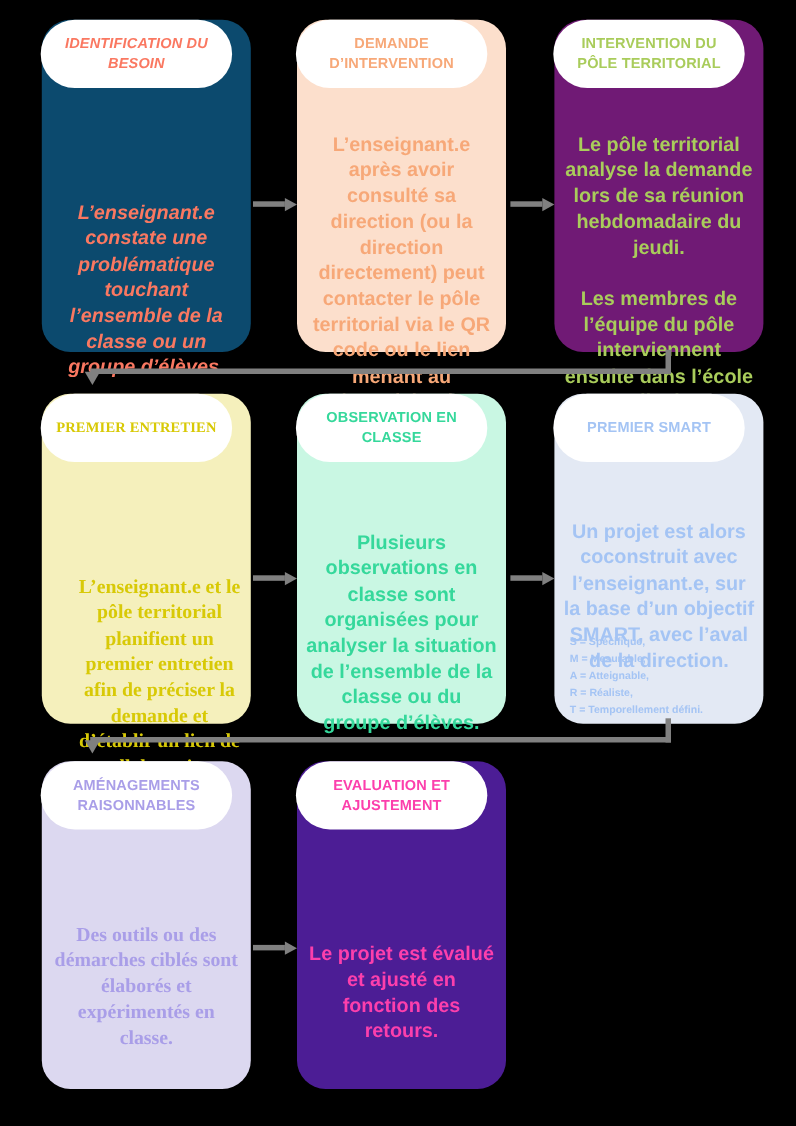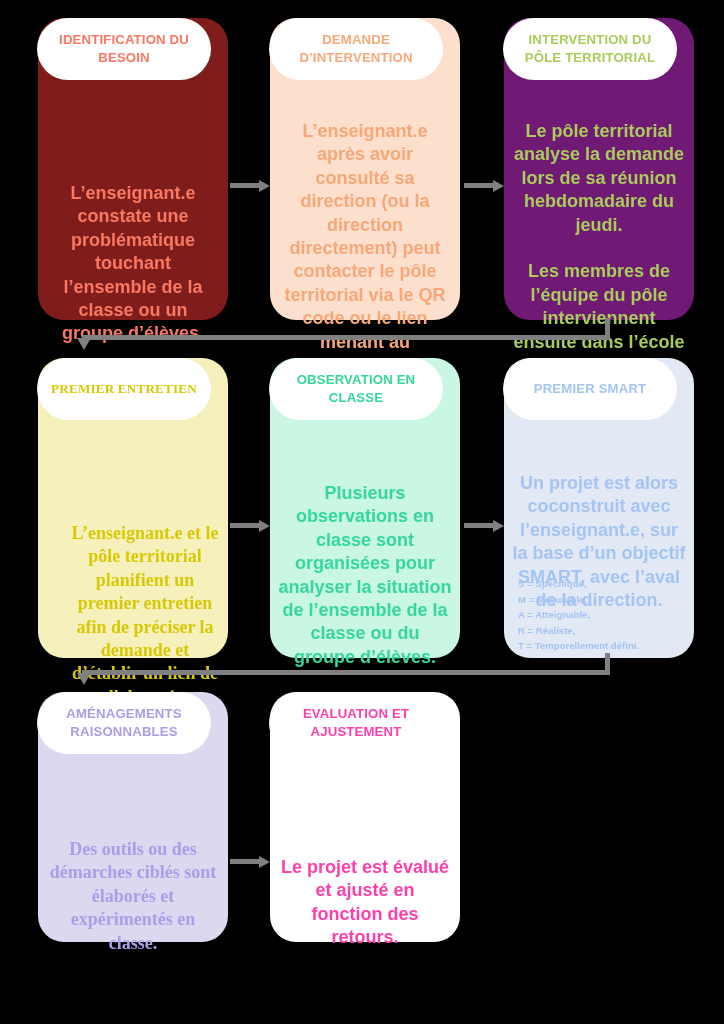--- a/index.html
+++ b/index.html
@@ -13,21 +13,21 @@
       justify-content:center;text-align:center;box-sizing:border-box;padding:0 8px;}
   .pill .ptitle{font-size:13.2px;font-weight:700;line-height:1.33;letter-spacing:.15px;}
   .card .body{position:absolute;left:0;right:0;padding:0 8px;box-sizing:border-box;
       text-align:center;font-size:18px;line-height:1.30;font-weight:600;margin-top:24px;}
   .card .smartlist{position:absolute;left:14px;right:10px;text-align:left;
       font-size:9.6px;line-height:1.62;font-weight:600;}
 
   
   .r1{top:18px;height:302px;}
   .r2{top:358px;height:300px;}
-  .r3{top:692px;height:250px;}
+  .r3{top:692px;height:298px;}
   .c1{left:38px;}
   .c2{left:270px;}
   .c3{left:504px;}
 
   
   .harrow{position:absolute;height:10px;}
   .harrow .shaft{position:absolute;left:0;top:3px;height:5px;background:#808080;}
   .harrow .head{position:absolute;top:0;width:0;height:0;
      border-top:6px solid transparent;border-bottom:6px solid transparent;
      border-left:11px solid #808080;}
@@ -38,21 +38,21 @@
   .lconn .h{position:absolute;height:5px;background:#808080;}
   .lconn .dhead{position:absolute;width:0;height:0;
      border-left:7px solid transparent;border-right:7px solid transparent;
      border-top:12px solid #808080;}
 </style>
 </head>
 <body style="background: rgb(0, 0, 0);">
 
 <div id="stage">
 
-  <div class="card r1 c1" style="background: #7f1d1d;">
+  <div class="card r1 c1" style="background: #0c4a6e; font-style: italic;">
     <div class="pill">
       <span class="ptitle" style="color: rgb(250, 120, 97);">IDENTIFICATION DU BESOIN</span>
     </div>
     <div class="body" style="color: rgb(250, 120, 97); top: 140px; white-space: pre-line;">L’enseignant.e constate une problématique touchant l’ensemble de la classe ou un groupe d’élèves.</div>
   </div>
 
   <div class="card r1 c2" style="background: rgb(252, 223, 204);">
     <div class="pill">
       <span class="ptitle" style="color: rgb(247, 168, 120);">DEMANDE D’INTERVENTION</span>
     </div>
@@ -96,21 +96,21 @@
     </div>
   </div>
 
   <div class="card r3 c1" style="background: rgb(220, 216, 240);">
     <div class="pill">
       <span class="ptitle" style="color: rgb(169, 158, 232);">AMÉNAGEMENTS RAISONNABLES</span>
     </div>
     <div class="body" style="color: rgb(169, 158, 232); top: 122px; white-space: pre-line; font-family: Liberation Serif, serif;">Des outils ou des démarches ciblés sont élaborés et expérimentés en classe.</div>
   </div>
 
-  <div class="card r3 c2" style="background: #ffffff;">
+  <div class="card r3 c2" style="background: #4c1d95;">
     <div class="pill">
       <span class="ptitle" style="color: rgb(252, 63, 172);">EVALUATION ET AJUSTEMENT</span>
     </div>
     <div class="body" style="color: rgb(252, 63, 172); top: 140px; white-space: pre-line;">Le projet est évalué et ajusté en fonction des retours.</div>
   </div>
 
   <div class="harrow" style="left:230px;top:180px;width:40px;">
     <div class="shaft" style="width:29px;"></div>
     <div class="head" style="left:29px;"></div>
   </div>

